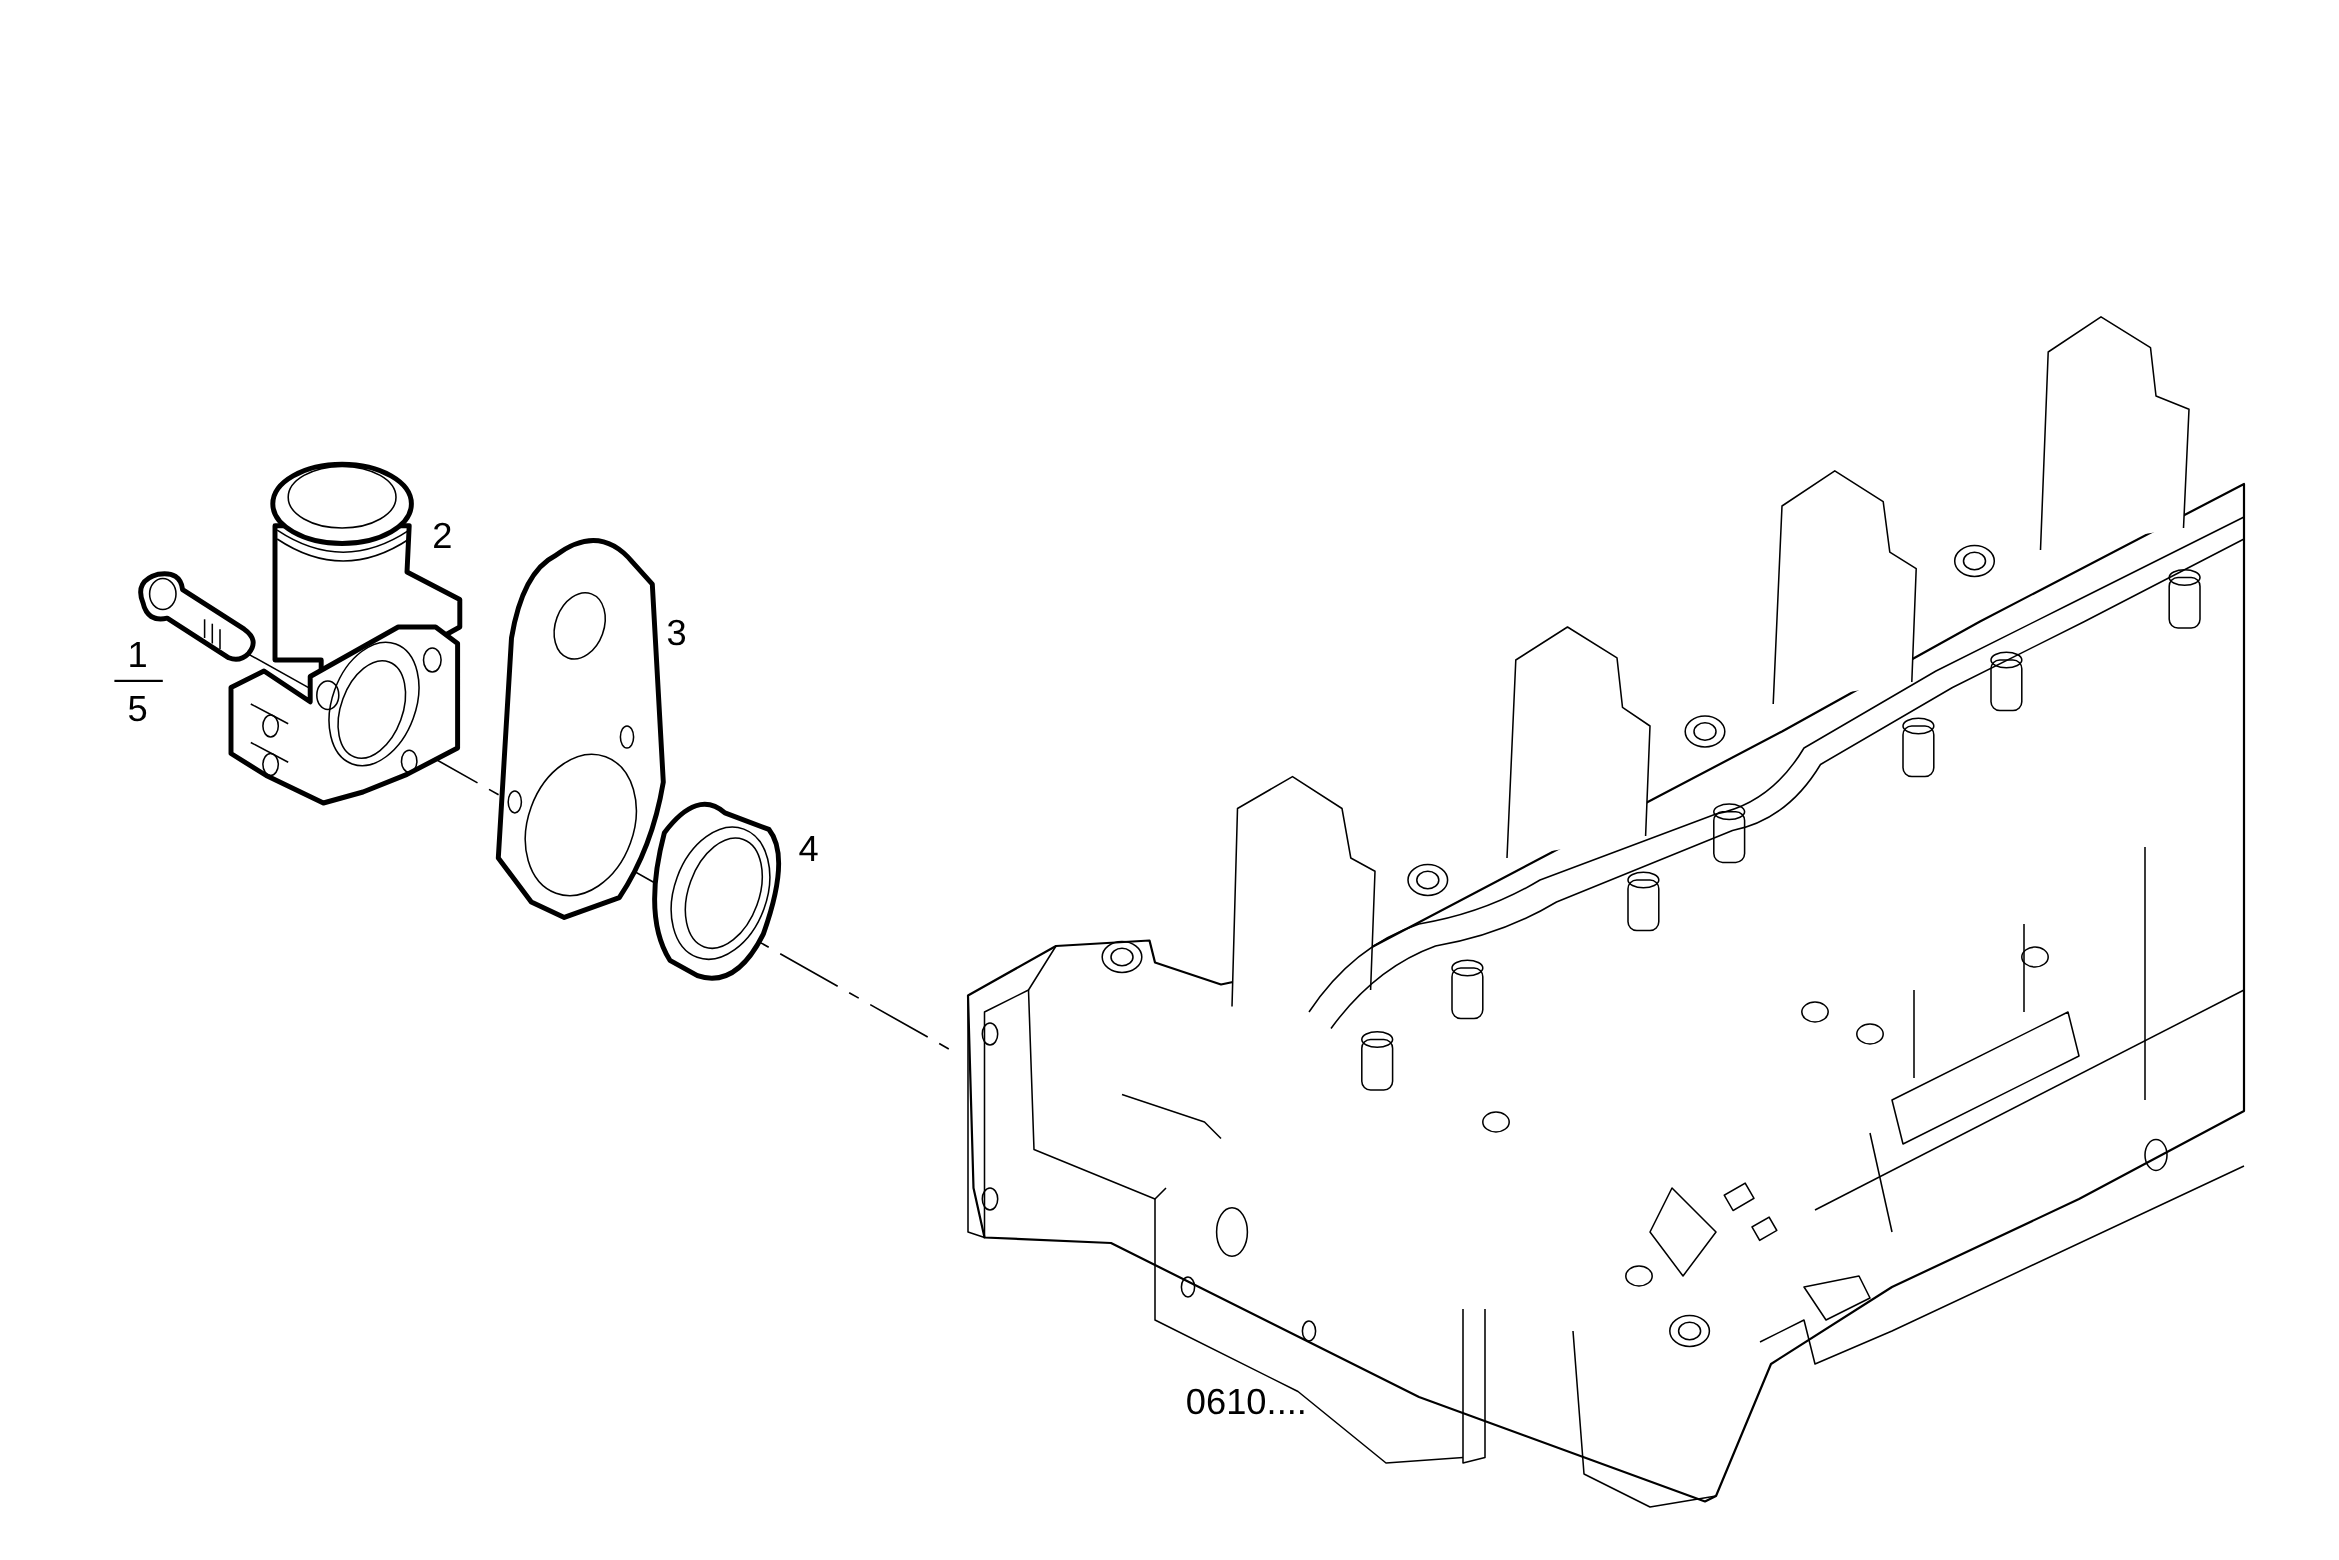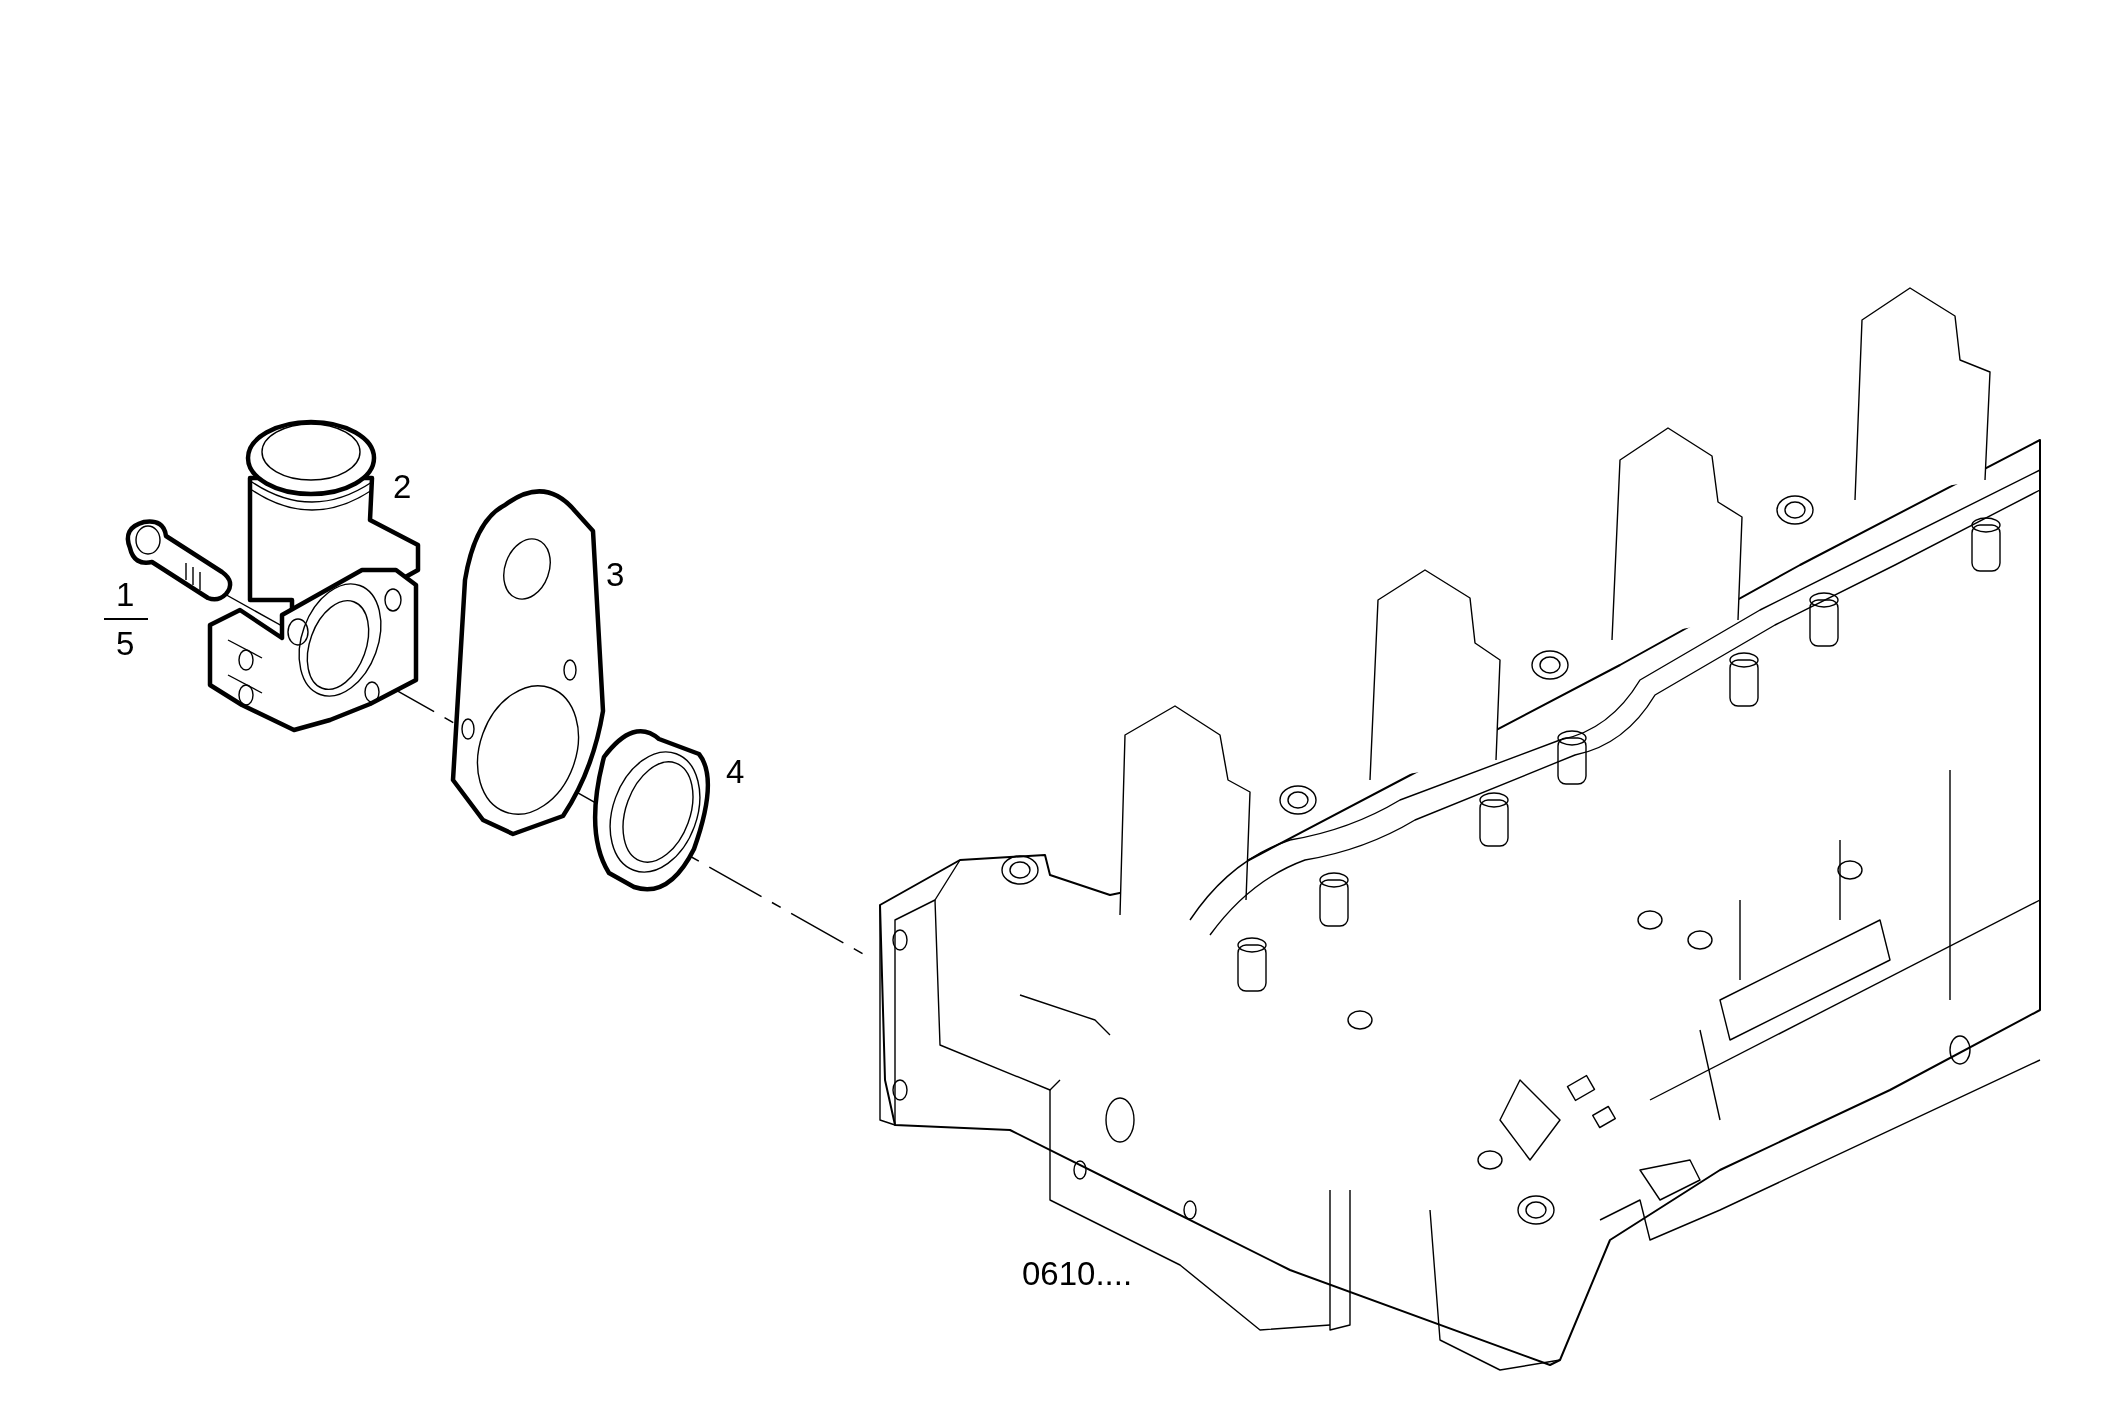--- a/index.html
+++ b/index.html
@@ -141,14 +141,14 @@
     </g>
   </svg>
 
   
   <span class="label" style="left:116px; top:578px;">1</span>
   <div class="fraction-bar" style="left:104px; top:618px; width:44px;"></div>
   <span class="label" style="left:116px; top:627px;">5</span>
   <span class="label" style="left:393px; top:470px;">2</span>
   <span class="label" style="left:606px; top:558px;">3</span>
   <span class="label" style="left:726px; top:755px;">4</span>
-  <span class="label" style="left:1022px; top:1257px;text-align:right;">0610....</span>
+  <span class="label" style="left:1078px; top:1257px;text-align:right;">0610....</span>
 </div>
 
 </body></html>

